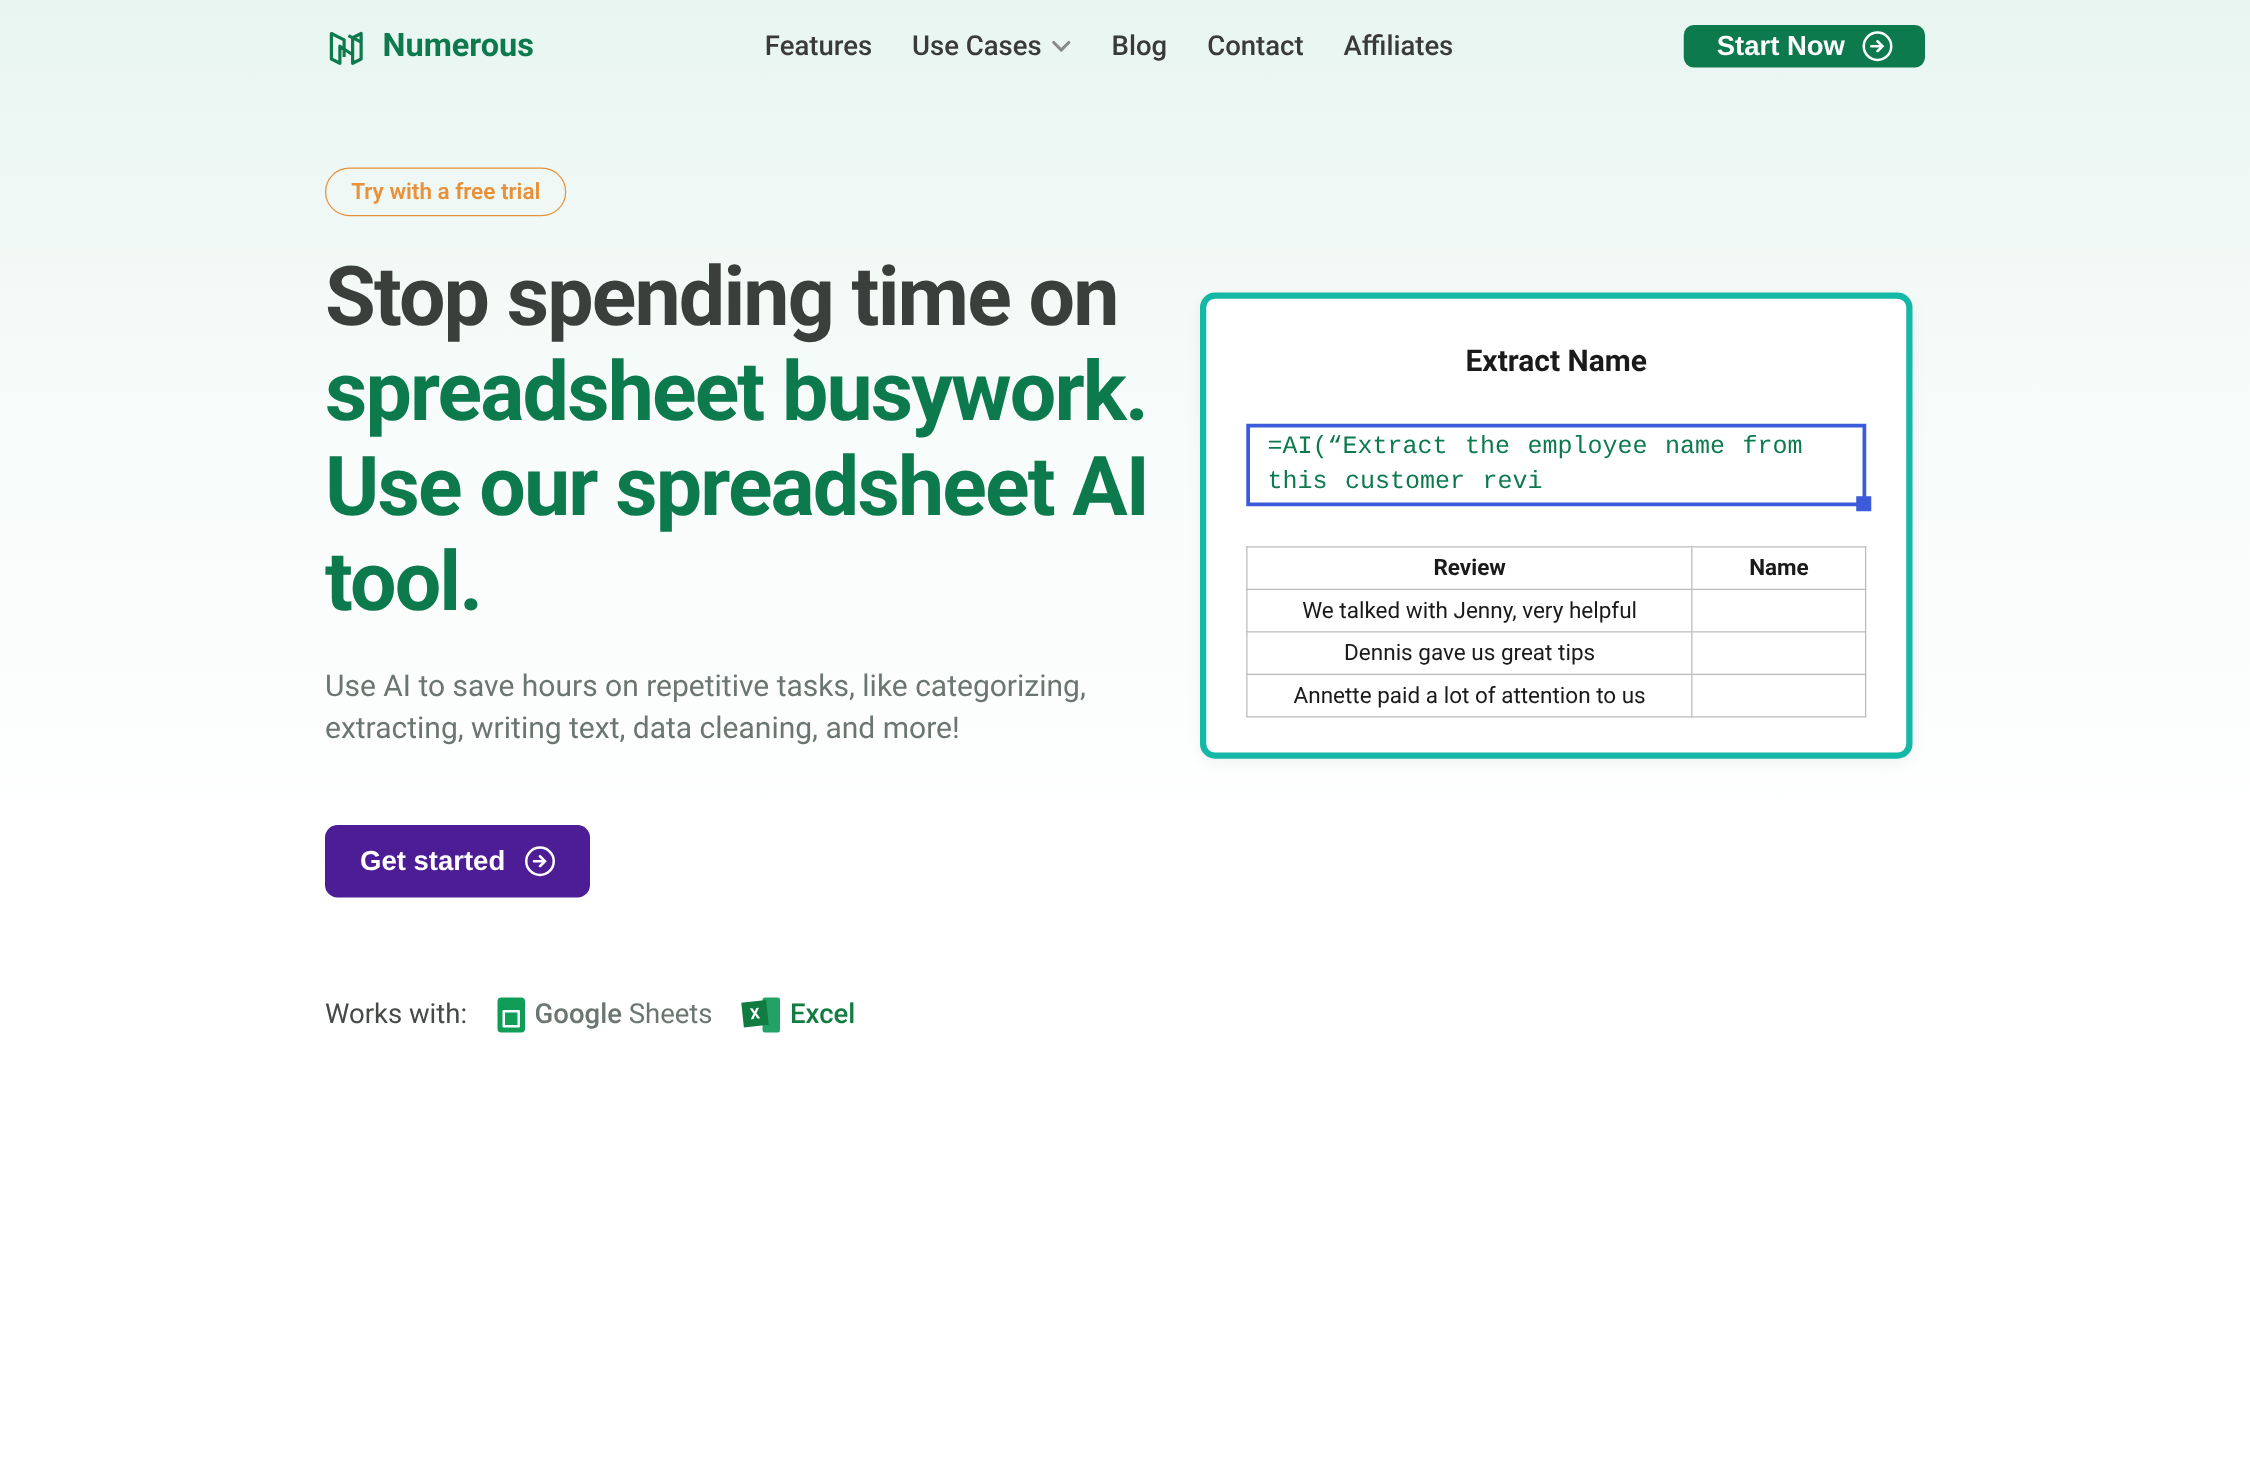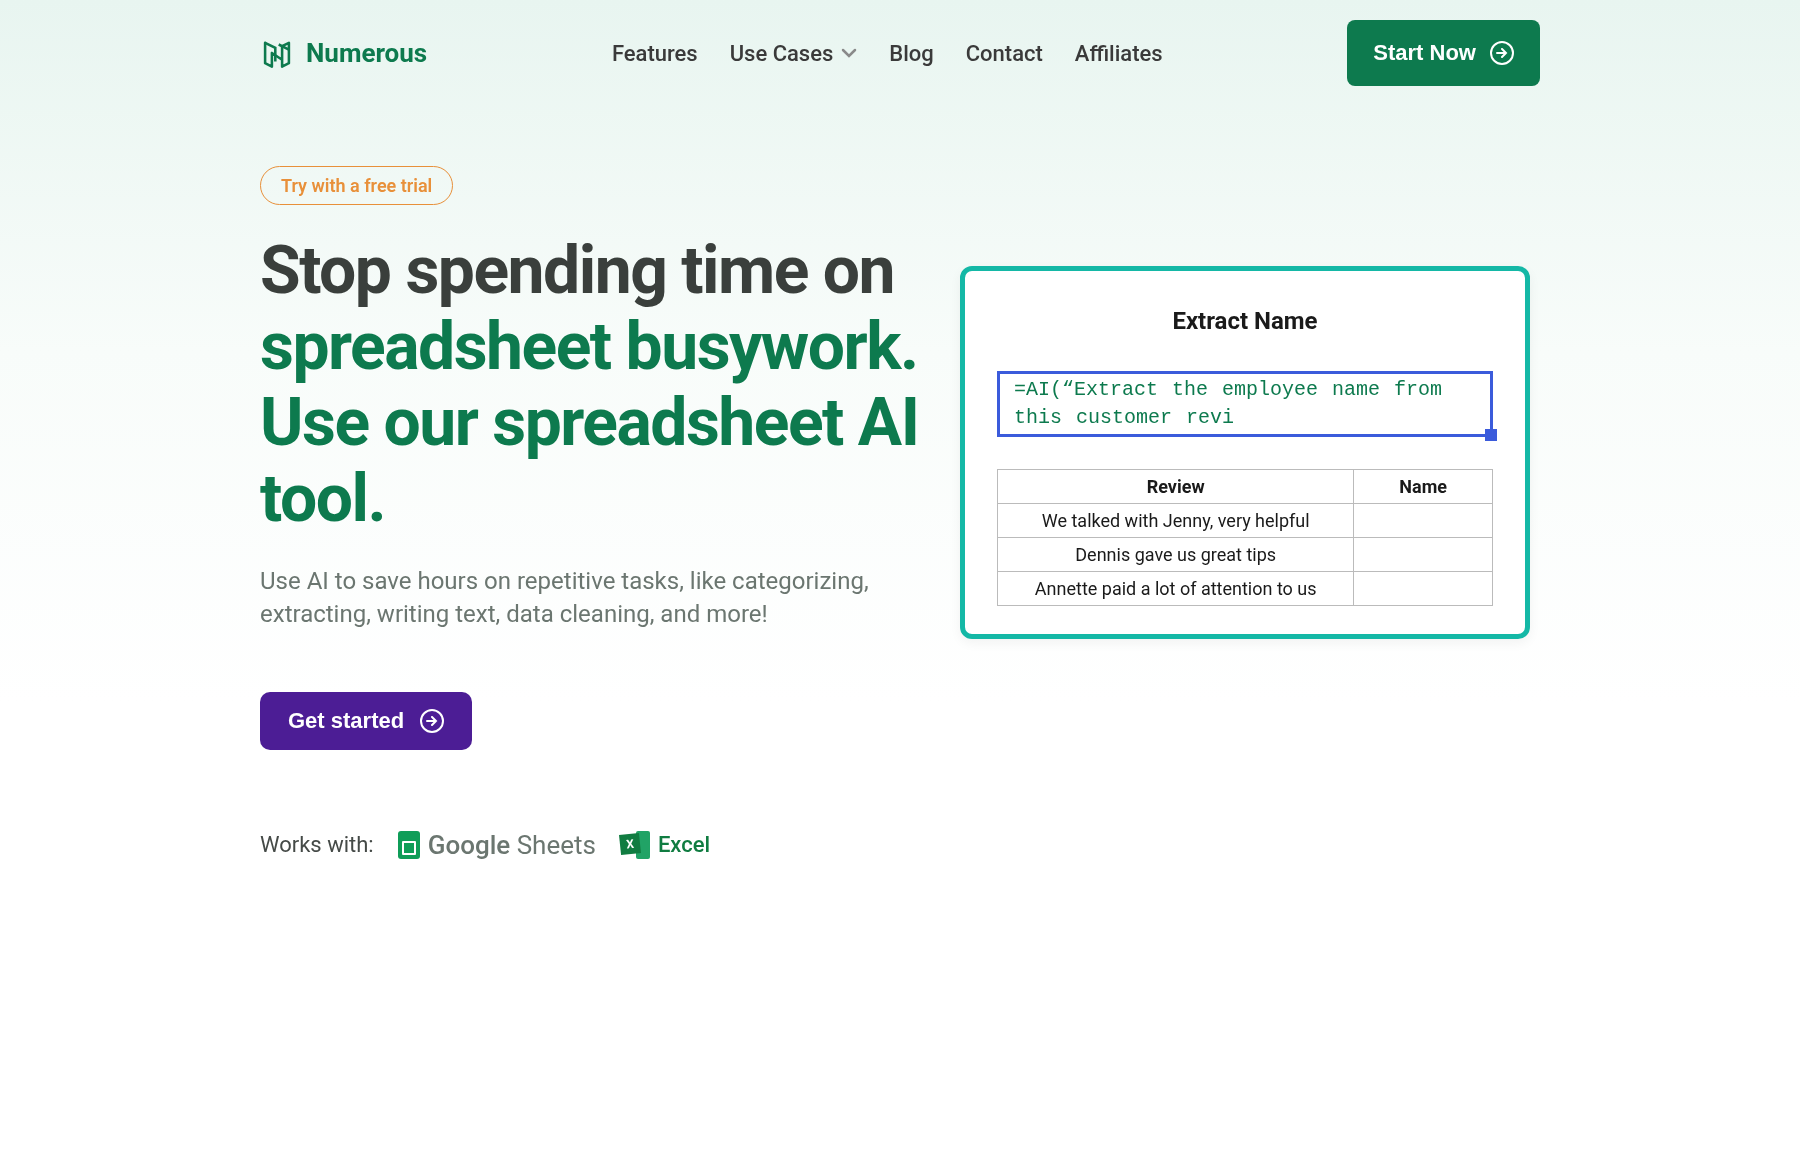--- a/index.html
+++ b/index.html
@@ -49,21 +49,21 @@
   cursor: pointer;
 }
 .chevron-down {
   display: inline-block;
 }
 .start-now-btn {
   background: #0d7a4e;
   color: #fff;
   border: none;
   border-radius: 8px;
-  padding: 20px 26px;
+  padding: 4px 26px;
   font-size: 22px;
   font-weight: 700;
   display: flex;
   align-items: center;
   gap: 14px;
   cursor: pointer;
 }
 .arrow-circle {
   width: 24px;
   height: 24px;
@@ -176,21 +176,21 @@
 }
 .excel-grid {
   position: absolute;
   right: 0;
   top: 0;
   width: 14px;
   height: 28px;
   background: #21a366;
   border-radius: 2px;
 }
-.gsheets-text { color: #6b7670; font-size: 26px; font-weight: 500; }
+.gsheets-text { color: #6b7670; font-size: 22px; font-weight: 500; }
 .gsheets-text .light { font-weight: 400; }
 .excel-text { color: #107c41; font-size: 22px; font-weight: 500; }
 .hero-right {
   flex: 0 0 570px;
   position: relative;
   margin-top: 100px;
 }
 .demo-card {
   background: #fff;
   border: 5px solid #14b8a6;

